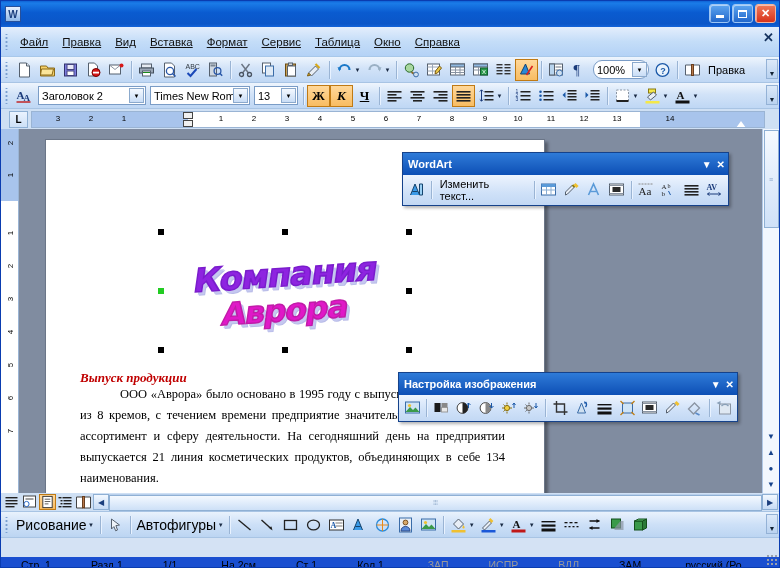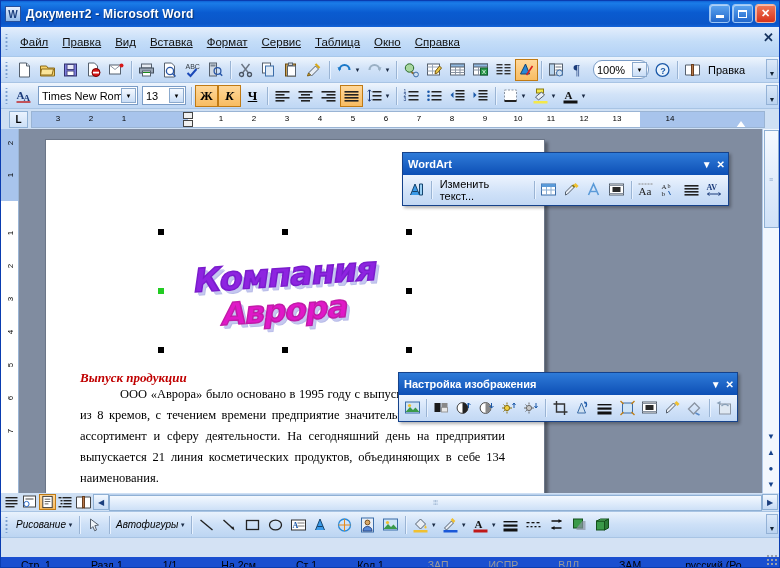--- a/index.html
+++ b/index.html
@@ -267,21 +267,21 @@
     display: flex; align-items: center; justify-content: center;
     font-size: 7px; color: #7f9cc0; letter-spacing:0px;
   }
 
   .drawbar {
     height: 26px;
     background: linear-gradient(to bottom,#e9f2fd,#cde0f7 50%,#bcd5f2);
     display: flex; align-items: center; padding-left: 2px;
     border-top: 1px solid #a8c4e4; position: relative;
   }
-  .drawbar .lbl { font-size: 10px; color: #000; padding: 0 3px; font-style: italic; }
+  .drawbar .lbl { font-size: 14px; color: #000; padding: 0 3px; }
 
   .statusbar {
     height: 20px; background: #d4e2f4;
     display: flex; align-items: center;
     border-top: 1px solid #a8c4e4;
     font-size: 10.5px; color: #000;
   }
   .statusbar .cell { padding: 0 20px; white-space: nowrap; margin-top: 34px; }
   .statusbar .dim { color: #9a9a9a; }
   .statusbar .vsep { width: 1px; height: 14px; background: #a8bcd4; margin: 0 2px; }
@@ -312,21 +312,20 @@
     background-size: 4px 4px;
   }
 </style>
 </head>
 <body>
 
 <div id="app">
 
   <div class="titlebar">
     <div class="tbicon">W</div>
-    <div class="title">Документ2 - Microsoft Word</div>
     <div class="winbtns">
       <div class="winbtn">
           <div class="minglyph"></div>
         </div>
       <div class="winbtn">
           <div class="maxglyph"></div>
         </div>
       <div class="winbtn close">
           <span>✕</span>
         </div>
@@ -551,20 +550,24 @@
 
   <div class="toolbar">
     <div class="gripdots"></div>
     <div class="tbtn">
       <svg class="ico" viewBox="0 0 16 16">
           <text x="0" y="11" font-size="11" fill="#1a3a7a" font-family="serif" font-weight="bold">A</text>
           <text x="7" y="13" font-size="9" fill="#1a3a7a" font-family="serif" font-weight="bold">A</text>
           <path d="M0 14h14" stroke="#c01818" stroke-width="1.4"></path>
         </svg>
       </div>
+    <div class="combo" style="width:108px">
+      <span>Заголовок 2</span>
+      <div class="cbar">▼</div>
+    </div>
     <div class="combo" style="width:100px">
       <span>Times New Roman</span>
       <div class="cbar">▼</div>
     </div>
     <div class="combo" style="width:44px">
       <span>13</span>
       <div class="cbar">▼</div>
     </div>
     <div class="sep"></div>
 

